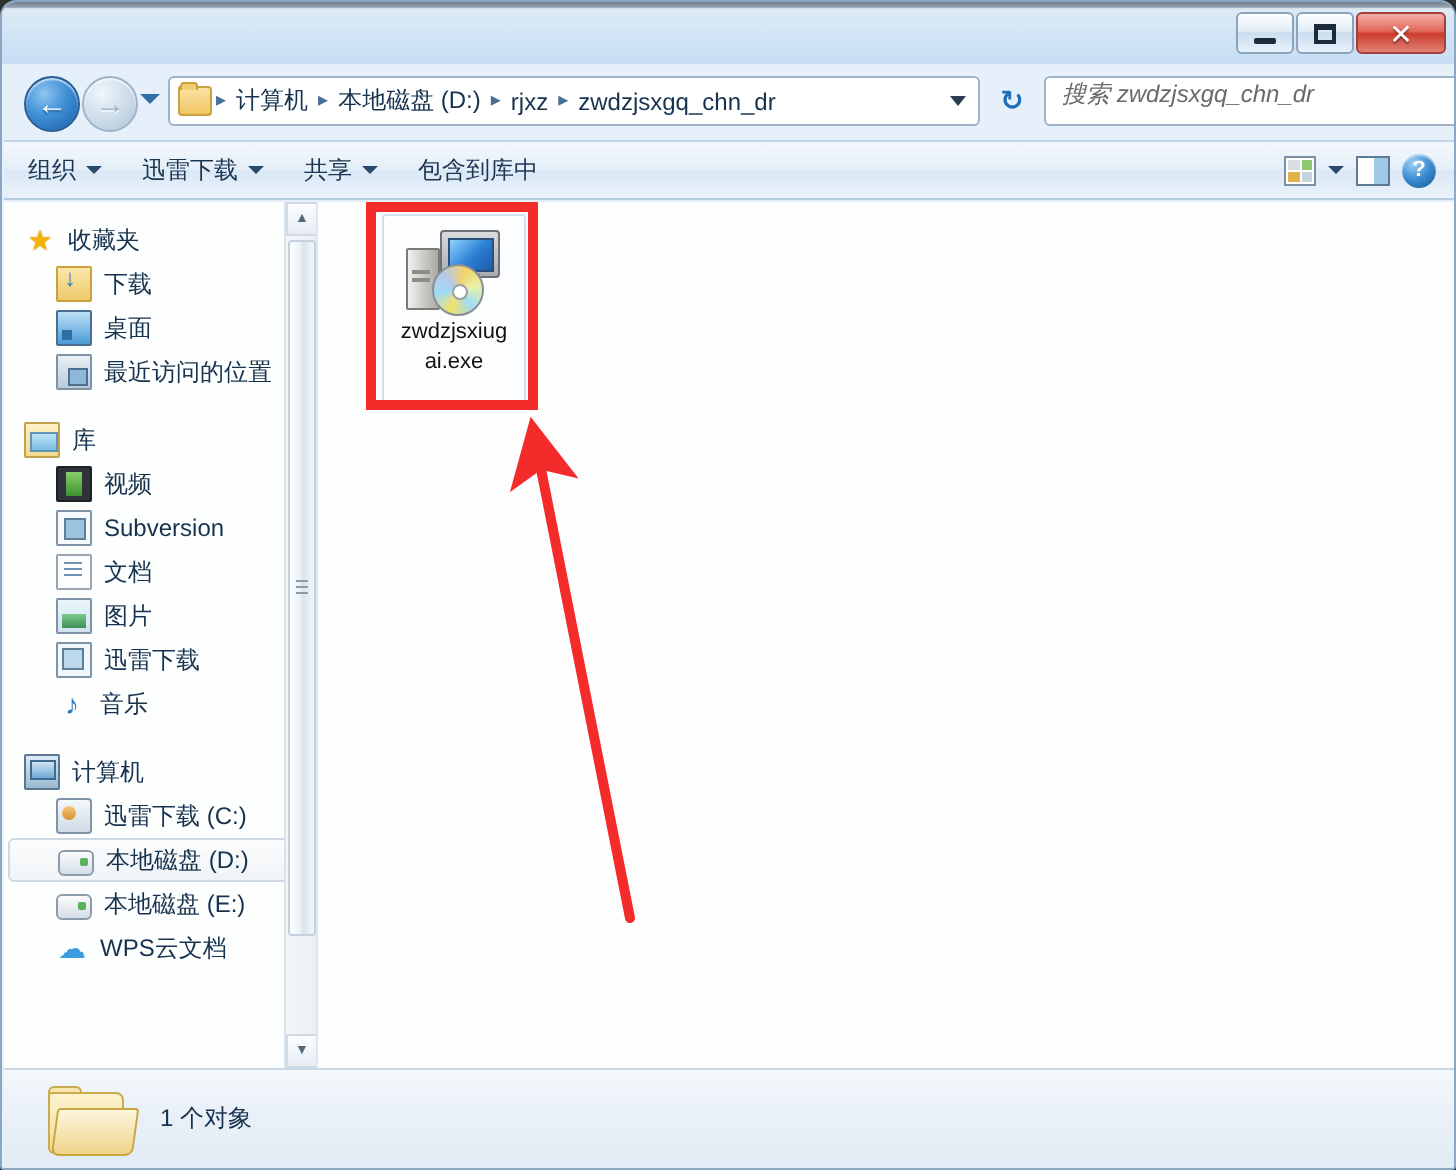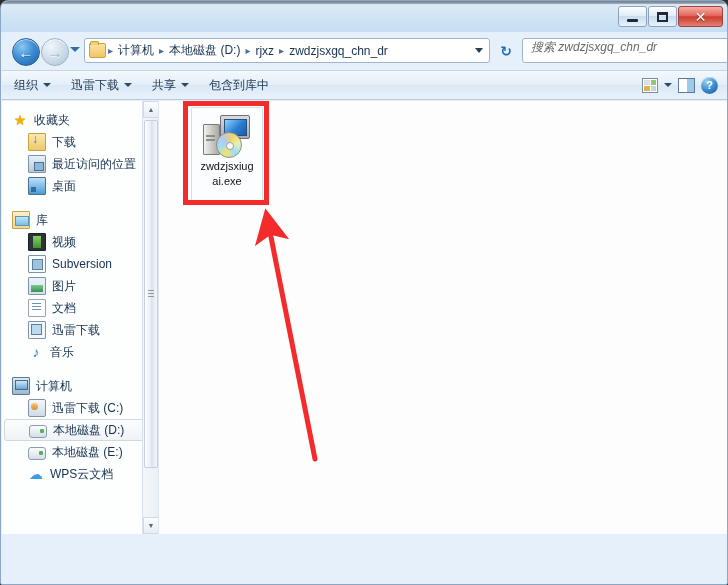--- a/index.html
+++ b/index.html
@@ -354,49 +354,49 @@
 
       <div class="navitem group">
         <span class="ic ic-star">★</span>
         <span>收藏夹</span>
       </div>
       <div class="navitem child">
         <span class="ic ic-dl"></span>
         <span>下载</span>
       </div>
       <div class="navitem child">
+        <span class="ic ic-desk"></span>
+        <span>桌面</span>
+      </div>
+      <div class="navitem child">
         <span class="ic ic-recent"></span>
         <span>最近访问的位置</span>
-      </div>
-      <div class="navitem child">
-        <span class="ic ic-desk"></span>
-        <span>桌面</span>
       </div>
 
       <div class="navgap"></div>
 
       <div class="navitem group">
         <span class="ic ic-lib"></span>
         <span>库</span>
       </div>
       <div class="navitem child">
         <span class="ic ic-video"></span>
         <span>视频</span>
       </div>
       <div class="navitem child">
         <span class="ic ic-svn"></span>
         <span>Subversion</span>
       </div>
       <div class="navitem child">
+        <span class="ic ic-doc"></span>
+        <span>文档</span>
+      </div>
+      <div class="navitem child">
         <span class="ic ic-pic"></span>
         <span>图片</span>
-      </div>
-      <div class="navitem child">
-        <span class="ic ic-doc"></span>
-        <span>文档</span>
       </div>
       <div class="navitem child">
         <span class="ic ic-thunder"></span>
         <span>迅雷下载</span>
       </div>
       <div class="navitem child">
         <span class="ic ic-music">♪</span>
         <span>音乐</span>
       </div>
 
@@ -452,14 +452,22 @@
         <defs>
           <marker id="ahead" markerWidth="7" markerHeight="7" refX="3.2" refY="3.5" orient="auto">
             <polygon points="0,0 7,3.5 0,7 1.6,3.5" fill="#f42b2b"></polygon>
           </marker>
         </defs>
         <line x1="156" y1="358" x2="110" y2="126" stroke="#f42b2b" stroke-width="5" marker-end="url(#ahead)" stroke-linecap="round"></line>
       </svg>
     </div>
   </div>
 
+  <div class="statusbar">
+    <div class="statusfolder">
+      <div class="sf-tab"></div>
+      <div class="sf-back"></div>
+      <div class="sf-front"></div>
+    </div>
+    <div class="statustext">1 个对象</div>
+  </div>
 
 </div>
 
 </body></html>

